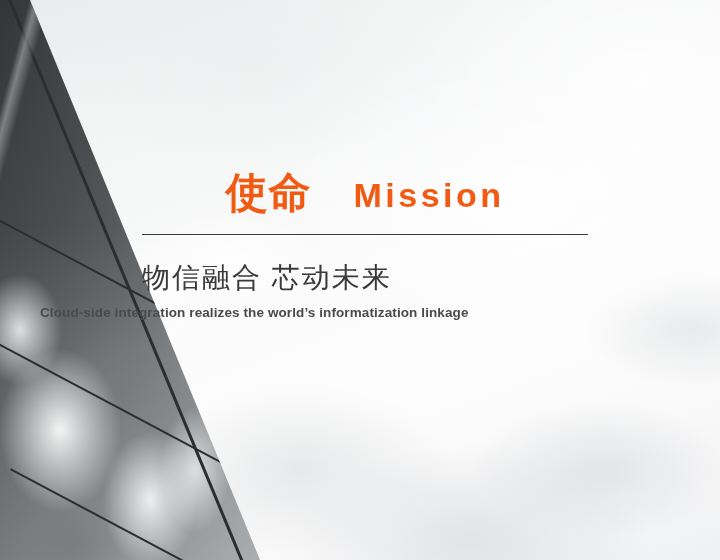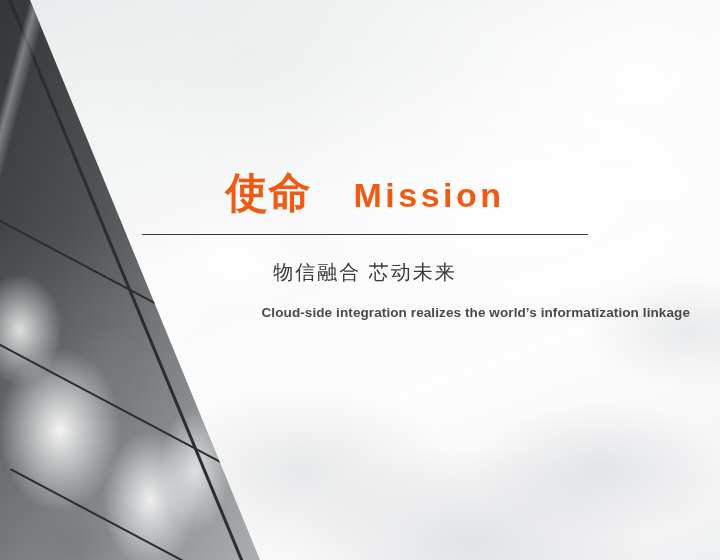--- a/index.html
+++ b/index.html
@@ -117,33 +117,32 @@
     top: 234px;
     width: 446px;
     height: 1px;
     background: #3c3c3c;
   }
   .subtitle-cn {
     position: absolute;
     left: 142px;
     top: 258px;
     width: 446px;
-    text-align: center;
     color: #3a3a3a;
-    font-size: 20px;
+    font-size: 28px;
     font-weight: 400;
     letter-spacing: 2px;
     line-height: 1.4;
   }
   .desc {
     position: absolute;
     left: 40px;
     top: 302px;
     width: 650px;
-    text-align: right;
+    text-align: left;
     color: #4a4a4a;
     font-size: 13.5px;
     font-weight: 600;
     letter-spacing: 0.1px;
     line-height: 22px;
   }
 </style>
 </head>
 <body>
 

